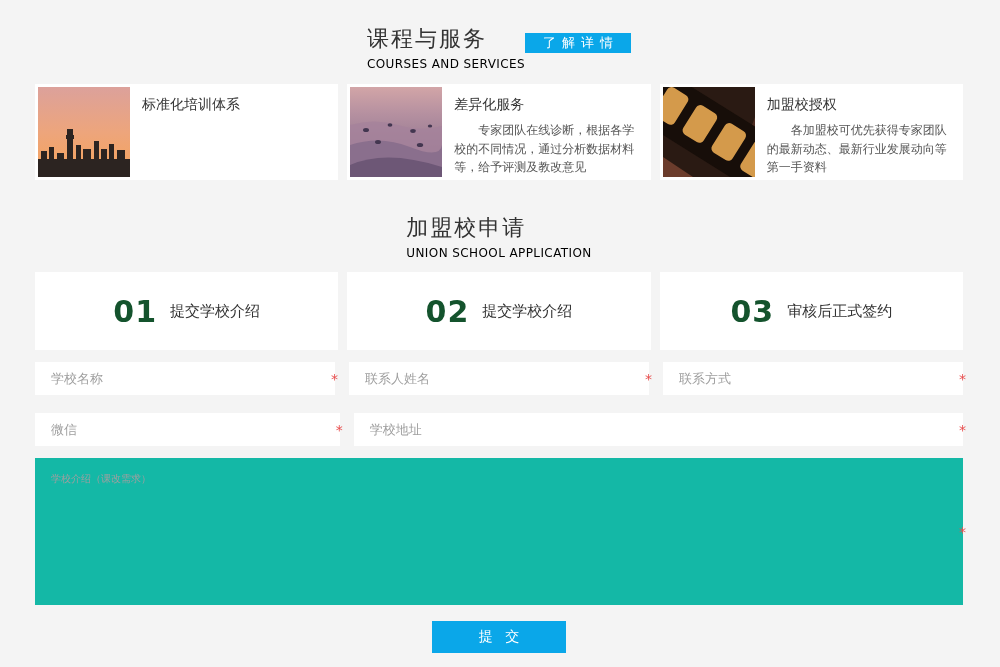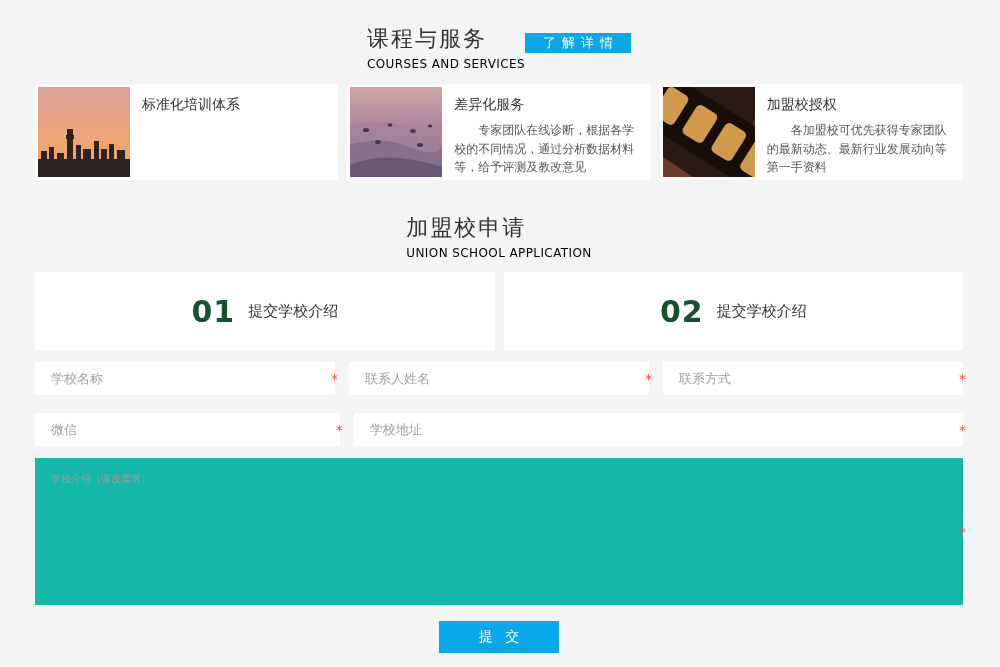--- a/index.html
+++ b/index.html
@@ -53,21 +53,21 @@
   }
   ::placeholder { color: #9f9f9f; opacity: 1; }
   .req {
     position: absolute; right: -3px; top: 50%; transform: translateY(-50%);
     color: #e84d4d; font-size: 14px; line-height: 1;
   }
 
   
   .submit-row { display: flex; justify-content: center; margin-top: 16px; }
   .submit-btn {
-    width: 120px; height: 32px; background: var(--accent); color: #fff;
+    width: 134px; height: 32px; background: var(--accent); color: #fff;
     border: none; cursor: pointer; font-size: 14px; letter-spacing: 4px;
     text-indent: 4px; font-family: inherit;
   }
 </style>
 </head>
 <body>
 
 <div class="page">
 
   <div class="sec-head">
@@ -177,20 +177,24 @@
 
   <div class="steps">
     <div class="step">
       <span class="step-num">01</span>
       <span class="step-label">提交学校介绍</span>
     </div>
     <div class="step">
       <span class="step-num">02</span>
       <span class="step-label">提交学校介绍</span>
     </div>
+    <div class="step">
+      <span class="step-num">03</span>
+      <span class="step-label">审核后正式签约</span>
+    </div>
   </div>
 
   <form>
     <div class="form-row mt12">
       <div class="field">
         <input type="text" placeholder="学校名称" style="">
         <span class="req">*</span>
       </div>
       <div class="field">
         <input type="text" placeholder="联系人姓名" style="">

